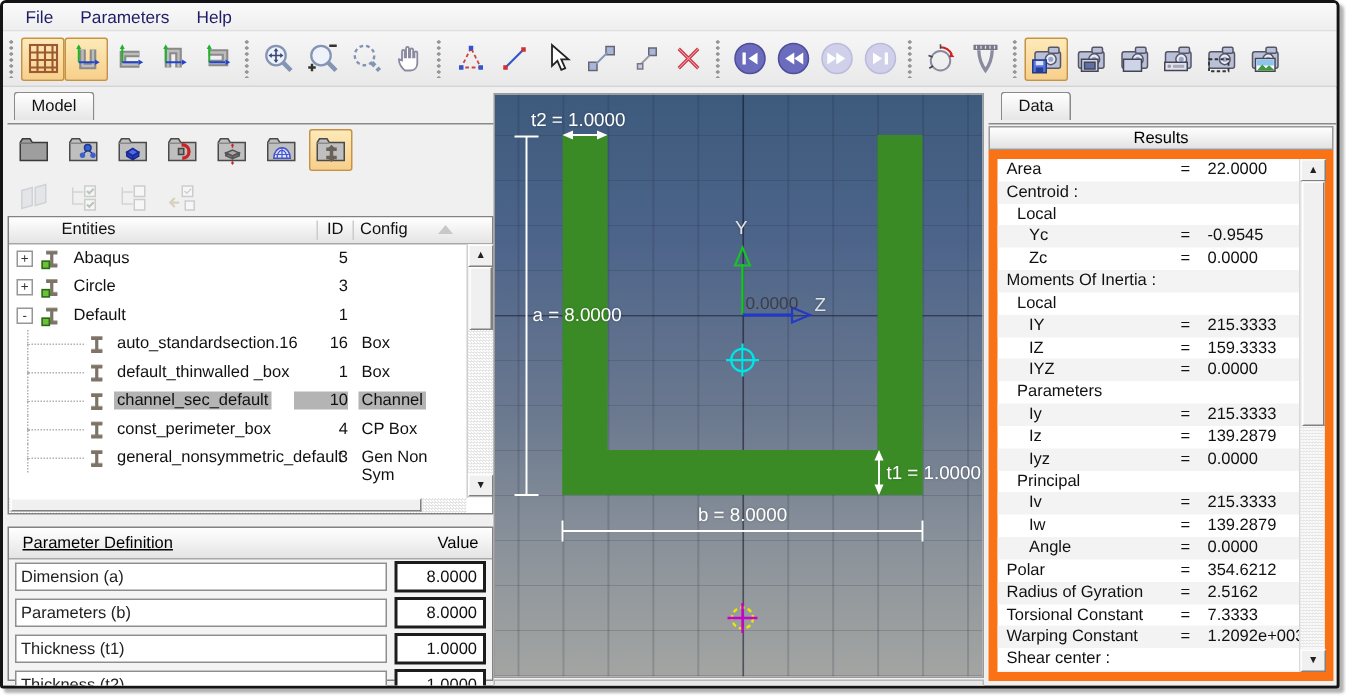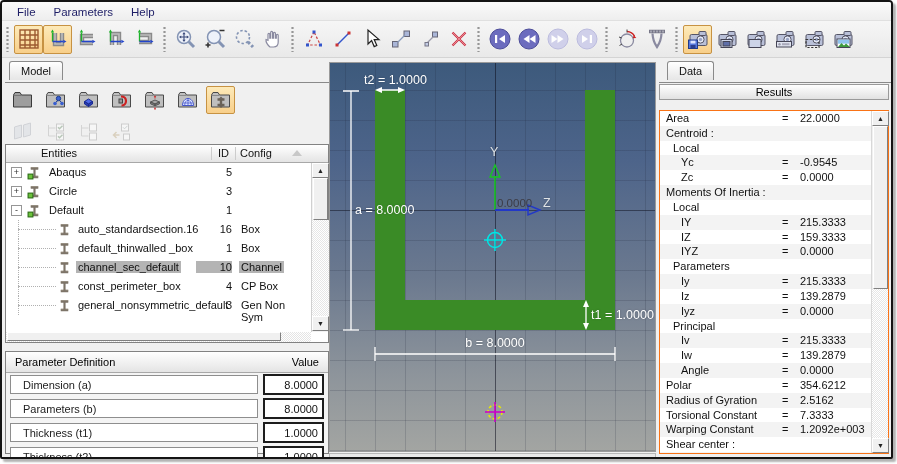--- a/index.html
+++ b/index.html
@@ -58,25 +58,25 @@
   .ent-row.selrow .ent-lab, .ent-row.selrow .ent-id, .ent-row.selrow .ent-config { background:#b4b4b4; }
   #ent-vsb { position:absolute; right:0; top:18px; width:17px; bottom:10px; background:#f2f2f2; border-left:1px solid #d0d0d0; }
   #ent-hsb { position:absolute; left:0; bottom:0; right:17px; height:10px; background:conic-gradient(#fff 25%,#e4e4e4 0 50%,#fff 0 75%,#e4e4e4 0) 0 0/2px 2px; }
   #ent-hsb .hthumb { position:absolute; left:1px; top:0; right:30px; height:9px; background:#f0f0f0; border:1px solid; border-color:#fff #808080 #808080 #fff; }
   .sb-btn { width:17px; height:15px; background:#f0f0f0; border:1px solid; border-color:#fff #808080 #808080 #fff;
             display:flex; align-items:center; justify-content:center; font-size:7px; color:#222; }
   .sb-thumb { width:15px; margin-left:1px; background:#f0f0f0; border:1px solid; border-color:#fff #808080 #808080 #fff; }
   .sb-track { background:conic-gradient(#fff 25%,#e6e6e6 0 50%,#fff 0 75%,#e6e6e6 0) 0 0/2px 2px; }
   #params { position:absolute; left:0; top:290px; width:324px; bottom:0; border:1px solid #828282; background:#f4f4f4; }
   #param-head { height:21px; background:linear-gradient(#fff,#e4e4e4); border-bottom:1px solid #a8a8a8; position:relative; font-size:11px; }
-  #param-head .ph-name { position:absolute; left:9px; top:4px; }
+  #param-head .ph-name { position:absolute; left:9px; top:4px;text-decoration:underline; }
   #param-head .ph-value { position:absolute; right:9px; top:4px; }
   .param-row { position:relative; height:24px; }
   .p-label { position:absolute; left:4px; top:2px; width:248px; height:19px; background:#fff; border:1px solid #8e8e8e;
-             font-size:11px; padding:3px 12px 0; color:#222; }
+             font-size:11px; padding:3px 3px 0; color:#222; }
   .p-value { position:absolute; left:257px; top:1px; width:61px; height:21px; background:#fff; border:2px solid #1c1c1c;
              font-size:11px; text-align:right; padding:3px 4px 0; color:#111; }
   
   #viewport { position:absolute; left:327px; top:3px; width:327px; height:390px; overflow:hidden; border:1px solid #9a9a9a;
     background:
       repeating-linear-gradient(90deg, rgba(25,30,50,.17) 0 1px, transparent 1px 30px),
       repeating-linear-gradient(180deg, rgba(25,30,50,.17) 0 1px, transparent 1px 30px),
       linear-gradient(180deg,#3d5a7c 0%,#4d648a 25%,#6b798f 55%,#8d949b 80%,#a3a5a2 100%);
     background-position:15px 0, 0 27px, 0 0; }
   #vp-below { position:absolute; left:327px; top:394px; width:327px; height:8px; background:#e8e8e8; border:1px solid #b8b8b8; }
@@ -85,21 +85,21 @@
   .sec { position:absolute; background:#3a8b26; }
   #vp-svg { position:absolute; left:0; top:0; }
   .vp-txt { position:absolute; color:#fff; font-size:12.5px; white-space:nowrap; text-shadow:0 0 2px rgba(0,0,0,.25); }
   .vp-txt.dim { color:#3c3c46; text-shadow:none; }
   .vp-txt.axis { color:#dfe3e6; }
   
   #right-panel { position:absolute; left:657px; top:2px; width:233px; bottom:3px; }
   #data-tabline { top:21px; }
   #results-head { position:absolute; left:0; top:23px; right:3px; height:16px; background:linear-gradient(#fff,#e2e2e2);
                   border:1px solid #9a9a9a; text-align:center; font-size:11px; padding-top:1px; }
-  #results-body { position:absolute; left:0; top:39px; right:3px; bottom:0; border:1px solid #f97316; background:#fff;margin-top:10px; }
+  #results-body { position:absolute; left:0; top:39px; right:3px; bottom:0; border:6px solid #f97316; background:#fff; }
   #results-list { position:absolute; left:0; top:0; right:17px; bottom:0; overflow:hidden; }
   .r-row { position:relative; height:14.83px; font-size:11px; color:#111; }
   .r-row:nth-child(even) { background:#f3f3f3; }
   .r-label { position:absolute; top:1px; }
   .r-eq { position:absolute; left:122px; top:1px; }
   .r-val { position:absolute; left:140px; top:1px; }
   #res-vsb { position:absolute; right:0; top:0; width:17px; bottom:0; display:flex; flex-direction:column; background:#f0f0f0; border-left:1px solid #d8d8d8; }
   #res-vsb .sb-track { flex:1; }
 </style>
 </head>
@@ -640,21 +640,21 @@
             <line x1="165" y1="166" x2="165" y2="188"></line>
             <line x1="154" y1="177" x2="176" y2="177"></line>
         </g>
 
         <g fill="none">
           <circle cx="165" cy="349" r="7" stroke="#e8e800" stroke-width="1.6" stroke-dasharray="3 2.2"></circle>
           <line x1="165" y1="339" x2="165" y2="359" stroke="#cc00cc" stroke-width="1.6"></line>
           <line x1="155" y1="349" x2="175" y2="349" stroke="#cc00cc" stroke-width="1.6"></line>
         </g>
       </svg>
-      <div class="vp-txt" style="left:34px;top:10px">t2 = 1.0000</div>
+      <div class="vp-txt" style="left:24px;top:10px">t2 = 1.0000</div>
       <div class="vp-txt" style="left:25px;top:140px">a = 8.0000</div>
       <div class="vp-txt" style="left:261px;top:245px">t1 = 1.0000</div>
       <div class="vp-txt" style="left:45px;top:273px;width:240px;text-align:center">b = 8.0000</div>
       <div class="vp-txt axis" style="left:160px;top:82px">Y</div>
       <div class="vp-txt axis" style="left:213px;top:133px">Z</div>
       <div class="vp-txt dim" style="left:167px;top:134px;font-size:11.5px">0.0000</div>
     </div>
     <div id="vp-below"></div>
 
     <div id="right-panel">

